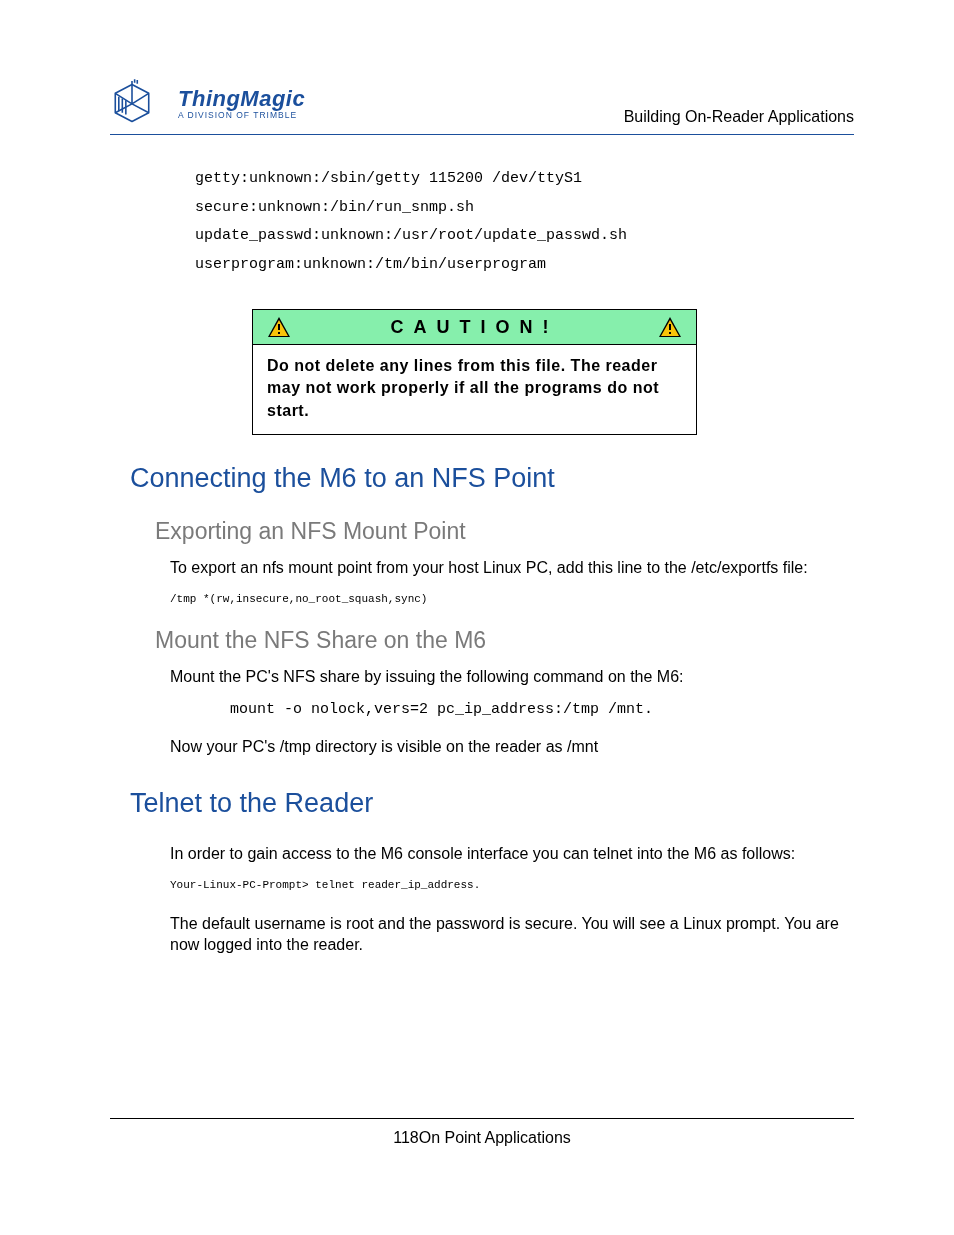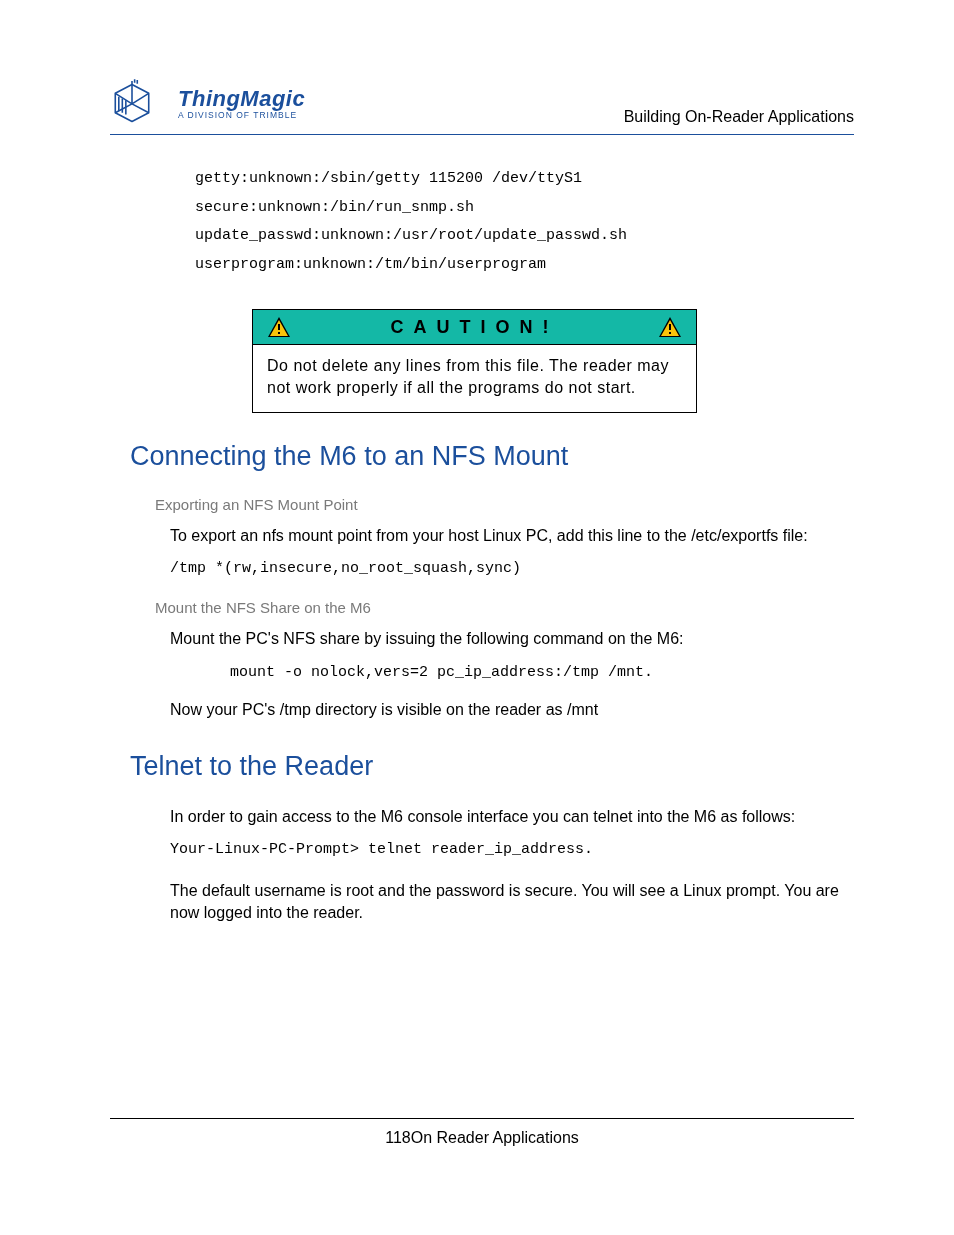--- a/index.html
+++ b/index.html
@@ -53,67 +53,67 @@
     white-space: pre;
   }
   .caution-box {
     border: 1.5px solid #000;
     width: 445px;
     margin-left: 142px;
     margin-top: 30px;
     margin-bottom: 28px;
   }
   .caution-header {
-    background: #14b8a6;
+    background: #86efac;
     display: flex;
     align-items: center;
     justify-content: space-between;
     padding: 6px 14px;
     border-bottom: 1.5px solid #000;
   }
   .caution-title {
     font-weight: bold;
     font-size: 18px;
     letter-spacing: 10px;
     text-align: center;
     flex: 1;
   }
   .warn-icon { width: 24px; height: 22px; }
   .caution-body {
     padding: 10px 14px 12px 14px;
     font-size: 16px;
-    font-weight: normal;
+    font-weight: bold;
     letter-spacing: 0.5px;
     line-height: 1.4;
   }
   .h1-blue {
     color: #1b4f9c;
     font-size: 27px;
     font-weight: normal;
     margin-left: 20px;
     margin-top: 8px;
     margin-bottom: 24px;
   }
   .h2-gray {
     color: #7a7a7a;
-    font-size: 15px;
+    font-size: 23px;
     font-weight: normal;
     margin-left: 45px;
     margin-bottom: 12px;
   }
   .body-text {
     font-size: 16px;
     line-height: 1.35;
     margin-left: 60px;
     margin-right: 0;
     margin-bottom: 14px;
   }
   .mono-line {
     font-family: "Courier New", monospace;
-    font-size: 15px;
+    font-size: 11px;
     margin-left: 60px;
     margin-bottom: 22px;
   }
   .mono-line-indent {
     font-family: "Courier New", monospace;
     font-size: 15px;
     margin-left: 120px;
     margin-bottom: 18px;
   }
   .footer {
@@ -169,21 +169,21 @@
       <svg class="warn-icon" viewBox="0 0 24 22">
         <path d="M12 1 L23 21 L1 21 Z" fill="#000"></path>
         <path d="M12 4 L21 20 L3 20 Z" fill="#f9c40a"></path>
         <rect x="11" y="8" width="2" height="6" fill="#000"></rect>
         <rect x="11" y="16" width="2" height="2" fill="#000"></rect>
       </svg>
     </div>
     <div class="caution-body">Do not delete any lines from this file. The reader may not work properly if all the pro­grams do not start.</div>
   </div>
 
-  <div class="h1-blue">Connecting the M6 to an NFS Mount</div>
+  <div class="h1-blue">Connecting the M6 to an NFS Point</div>
 
   <div class="h2-gray">Exporting an NFS Mount Point</div>
   <div class="body-text">To export an nfs mount point from your host Linux PC, add this line to the /etc/exportfs file:</div>
   <div class="mono-line">/tmp *(rw,insecure,no_root_squash,sync)</div>
 
   <div class="h2-gray">Mount the NFS Share on the M6</div>
   <div class="body-text">Mount the PC's NFS share by issuing the following command on the M6:</div>
   <div class="mono-line-indent">mount -o nolock,vers=2 pc_ip_address:/tmp /mnt.</div>
   <div class="body-text">Now your PC's /tmp directory is visible on the reader as /mnt</div>
 
@@ -191,16 +191,16 @@
 
   <div class="h1-blue">Telnet to the Reader</div>
   <div class="body-text">In order to gain access to the M6 console interface you can telnet into the M6 as follows:</div>
   <div class="mono-line">
     <span>Your-Linux-PC-Prompt&gt; </span><span>telnet reader_ip_address.</span>
   </div>
   <div class="body-text">The default username is root and the password is secure. You will see a Linux prompt. You are now logged into the reader.</div>
 
   <div class="footer">
     <span>118</span>
-    <span>On Reader Applications</span>
+    <span>On Point Applications</span>
   </div>
 
 </div>
 
 </body></html>

